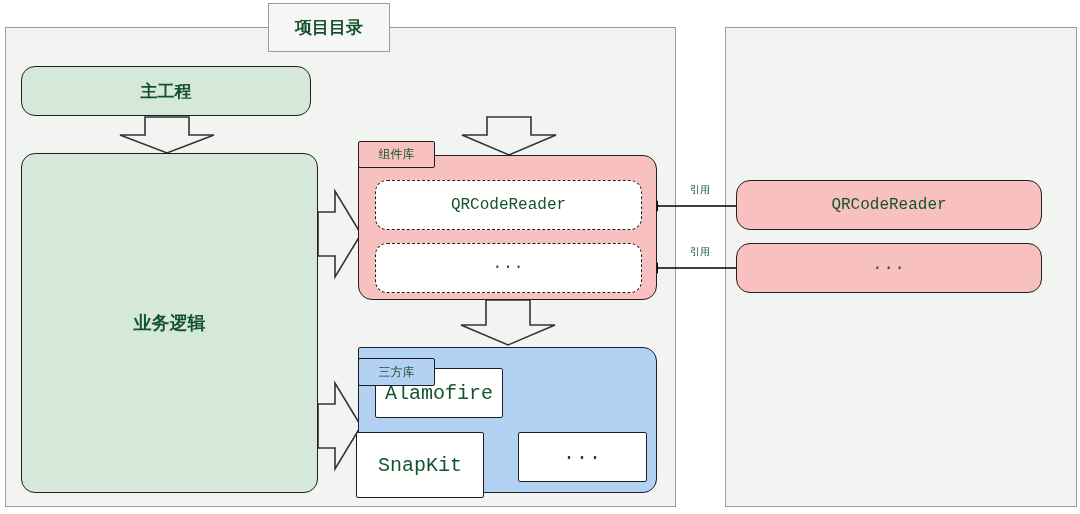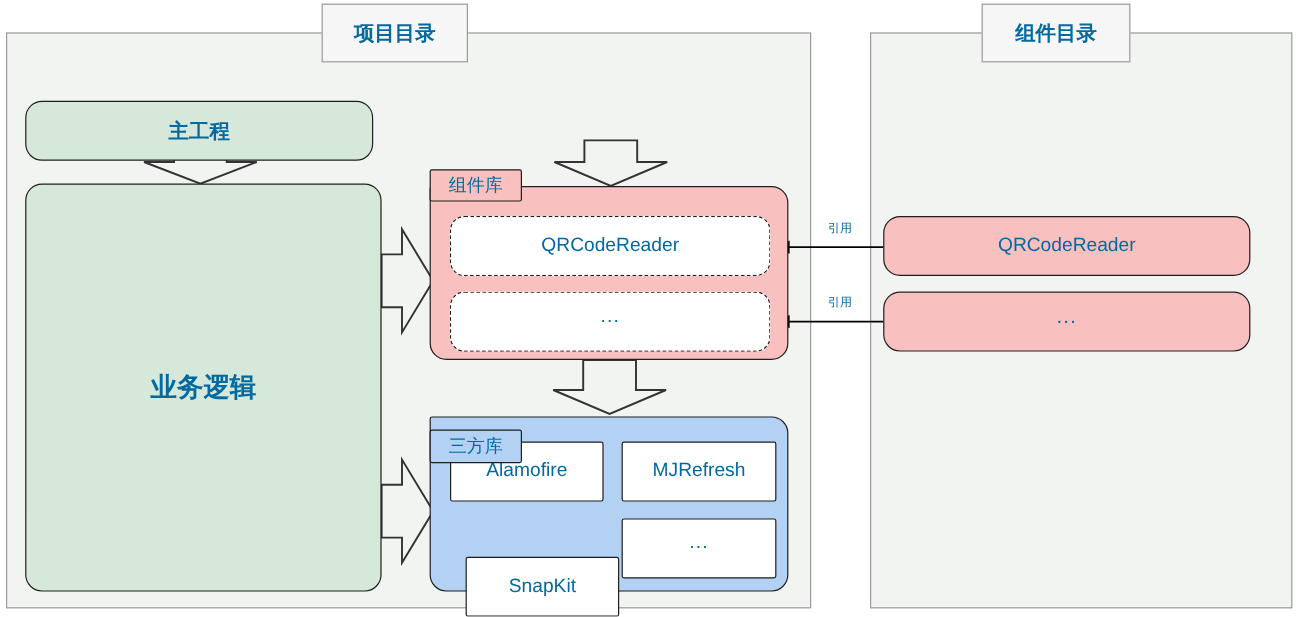--- a/index.html
+++ b/index.html
@@ -1,43 +1,43 @@
 <!DOCTYPE html>
 <html><head>
 <meta charset="utf-8">
 <style>
   html,body{margin:0;padding:0;background:#ffffff;}
   .stage{
     position:relative;width:1080px;height:514px;overflow:hidden;
-    font-family:Liberation Sans, sans-serif;color:#0369a1;
+    font-family:Liberation Mono, monospace;color:#14532d;
     background:#ffffff;
   }
   .panel{
     position:absolute;background:#f2f4f2;border:1.6px solid #9b9b9b;
     box-sizing:border-box;z-index:0;
   }
   .panel-title{
     position:absolute;background:#f5f6f5;border:1.6px solid #9b9b9b;
     box-sizing:border-box;display:flex;align-items:center;justify-content:center;
     font-size:17px;font-weight:700;z-index:3;
   }
   .box{
     position:absolute;box-sizing:border-box;display:flex;align-items:center;
     justify-content:center;border:1.6px solid #1f1f1f;border-radius:14px;
     font-size:17px;z-index:2;text-align:center;
   }
   .green{background:#d6e8da;font-weight:600;}
   .pinkc{background:#f9c0c0;}
   .bluec{background:#b3d1f3;}
-  .white-solid{background:#ffffff;border-radius:2px;font-size:16px;font-weight:400;}
+  .white-solid{background:#ffffff;border-radius:2px;font-size:20px;font-weight:400;}
   .white-dashed{background:#ffffff;border:1.6px dashed #1f1f1f;border-radius:12px;font-size:16px;font-weight:400;}
   .tab{
     position:absolute;box-sizing:border-box;display:flex;align-items:center;
     justify-content:center;border:1.6px solid #1f1f1f;background:#f9c0c0;
-    font-size:15px;font-weight:500;z-index:3;border-radius:2px;
+    font-size:12px;font-weight:500;z-index:3;border-radius:2px;
   }
   .tab.blue{background:#b3d1f3;}
   .ref-label{
     position:absolute;display:flex;align-items:center;justify-content:center;
     font-size:10px;z-index:3;
   }
   .dots{transform:translateY(-4px);letter-spacing:1px;}
   svg.arrows{position:absolute;left:0;top:0;z-index:1;pointer-events:none;}
   .hollow{fill:#f2f4f2;stroke:#333333;stroke-width:1.6;}
   .refline{stroke:#000000;stroke-width:1.5;}
@@ -61,38 +61,36 @@
       <line class="refline" x1="736" y1="206" x2="656" y2="206"></line>
       <polygon class="refhead" points="646,206 658,200.5 658,211.5"></polygon>
     </g>
     <g>
       <line class="refline" x1="736" y1="268" x2="656" y2="268"></line>
       <polygon class="refhead" points="646,268 658,262.5 658,273.5"></polygon>
     </g>
   </svg>
 
   <div class="panel-title" style="left:268px;top:3px;width:122px;height:49px;">项目目录</div>
-  <div class="panel-title" style="left:818px;top:3px;width:124px;height:49px;">组件目录</div>
 
-  <div class="box green" style="left:21px;top:84px;width:290px;height:50px;">主工程</div>
+  <div class="box green" style="left:21px;top:66px;width:290px;height:50px;">主工程</div>
 
-  <div class="box green" style="left:21px;top:153px;width:297px;height:340px;font-size:22px;">业务逻辑</div>
+  <div class="box green" style="left:21px;top:153px;width:297px;height:340px;font-size:18px;">业务逻辑</div>
 
   <div class="box pinkc" style="left:358px;top:155px;width:299px;height:145px;border-top-left-radius:2px;"></div>
   <div class="tab" style="left:358px;top:141px;width:77px;height:27px;">组件库</div>
   <div class="box white-dashed" style="left:375px;top:180px;width:267px;height:50px;">QRCodeReader</div>
   <div class="box white-dashed" style="left:375px;top:243px;width:267px;height:50px;">
        <span class="dots">...</span>
     </div>
 
   <div class="box bluec" style="left:358px;top:347px;width:299px;height:146px;border-top-left-radius:2px;"></div>
   <div class="tab blue" style="left:358px;top:333px;width:77px;height:28px;margin-top:25px;">三方库</div>
   <div class="box white-solid" style="left:375px;top:368px;width:128px;height:50px;">Alamofire</div>
-  <div class="box white-solid" style="left:518px;top:368px;width:129px;height:50px;">MJRefresh</div>
-  <div class="box white-solid" style="left:388px;top:432px;width:128px;height:50px;margin-top:32px;">SnapKit</div>
+  <div class="box white-solid" style="left:356px;top:432px;width:128px;height:66px;">SnapKit</div>
   <div class="box white-solid" style="left:518px;top:432px;width:129px;height:50px;">
        <span class="dots">...</span>
     </div>
 
   <div class="box pinkc" style="left:736px;top:180px;width:306px;height:50px;font-size:16px;">QRCodeReader</div>
   <div class="box pinkc" style="left:736px;top:243px;width:306px;height:50px;">
        <span class="dots">...</span>
     </div>
 
   <div class="ref-label" style="left:676px;top:178px;width:48px;height:24px;">引用</div>

